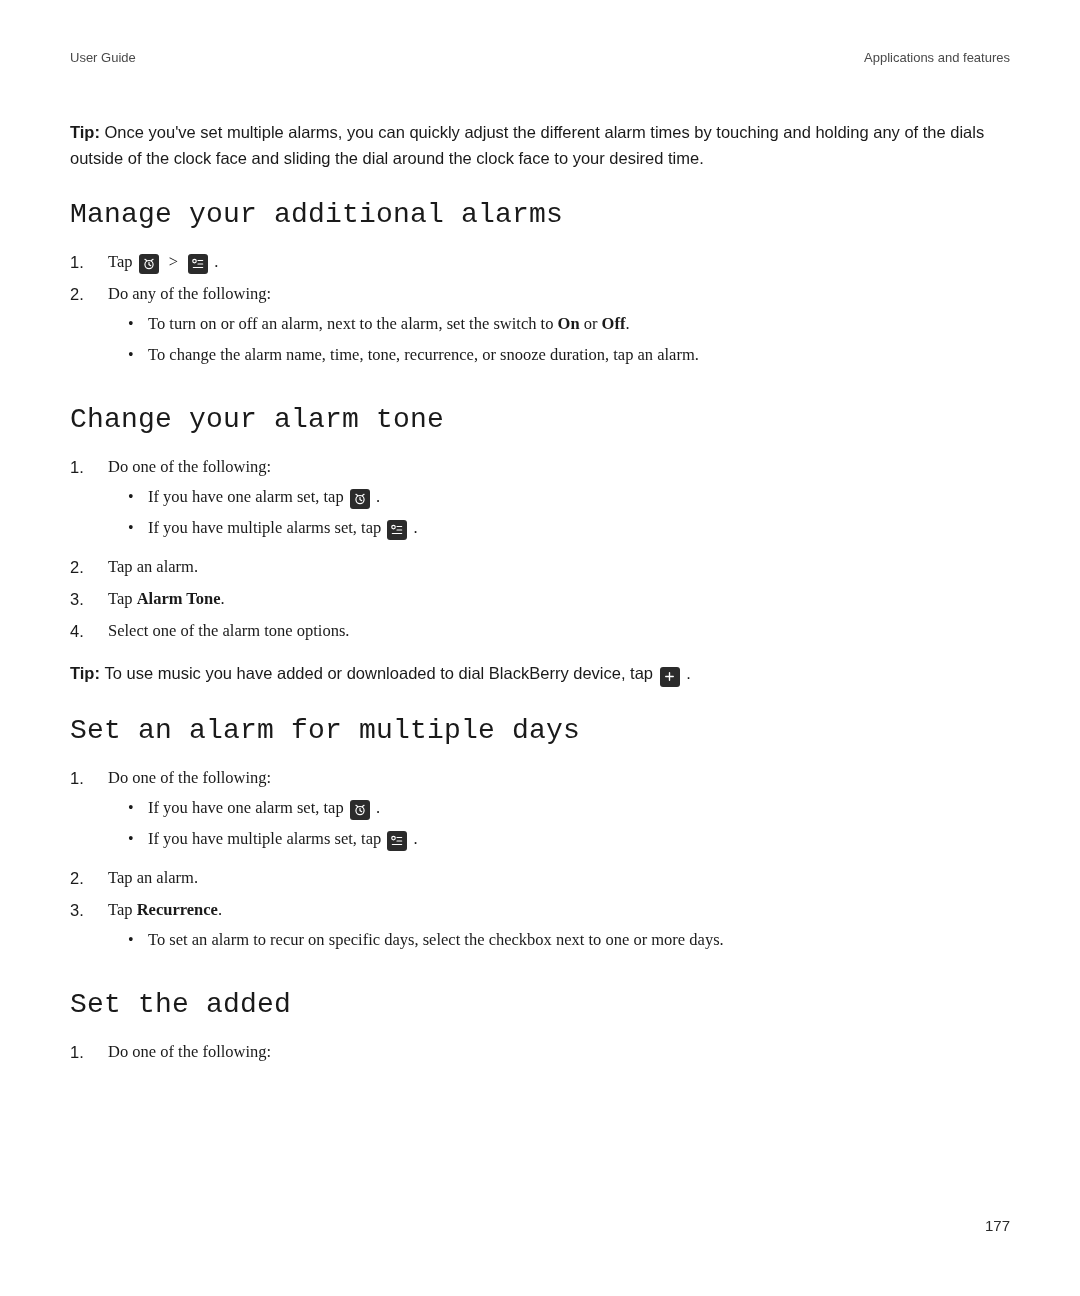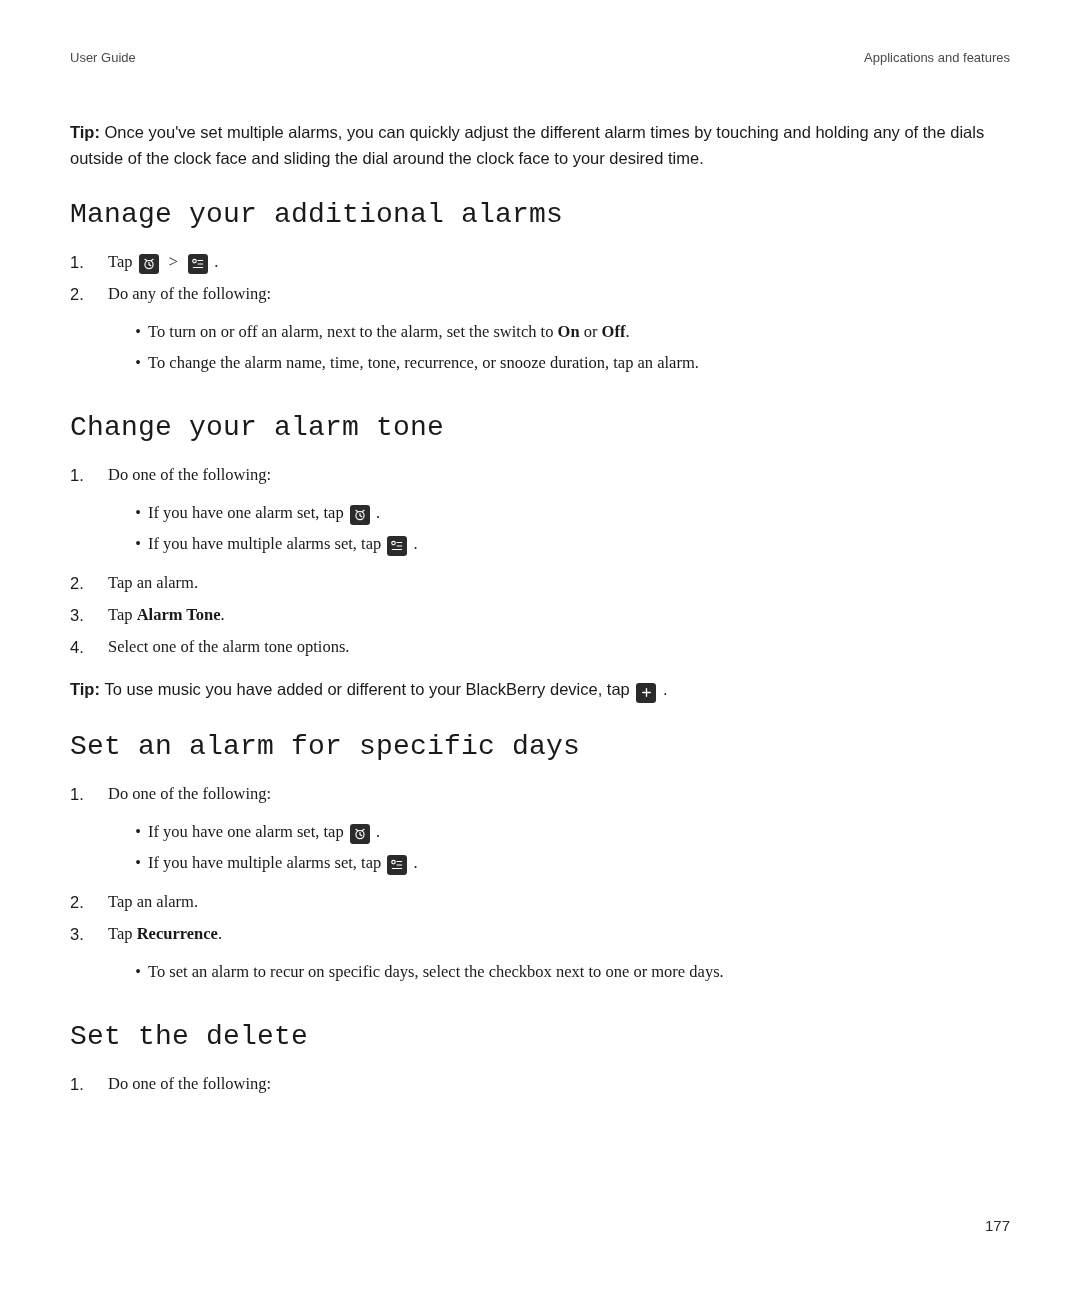--- a/index.html
+++ b/index.html
@@ -54,22 +54,21 @@
     width: 38px;
     flex-shrink: 0;
   }
   ol.numlist > li .body {
     flex: 1;
     font-family: Liberation Serif, serif;
   }
   ul.bullets {
     list-style: none;
     padding: 0;
-    margin: 10px 0 6px 0;
-    text-align: center;
+    margin: 2px 0 6px 0;
   }
   ul.bullets > li {
     display: flex;
     align-items: flex-start;
     font-size: 16.5px;
     line-height: 1.75;
     padding-left: 22px;
     margin-bottom: 2px;
   }
   ul.bullets > li::before {
@@ -203,30 +202,30 @@
         <span>Tap </span><b>Alarm Tone</b><span>.</span>
       </span>
     </li>
     <li>
       <span class="num">4.</span>
       <span class="body">Select one of the alarm tone options.</span>
     </li>
   </ol>
 
   <p class="tip">
-    <b>Tip: </b><span>To use music you have added or different to your BlackBerry device, tap </span>
+    <b>Tip: </b><span>To use music you have added or downloaded to dial BlackBerry device, tap </span>
     <span class="icon-box">
       <svg width="13" height="13" viewBox="0 0 24 24">
           <path d="M12 5v14M5 12h14" stroke="#fff" stroke-width="2.5" stroke-linecap="round"></path>
         </svg>
     </span>
     <span> .</span>
   </p>
 
-  <h2 class="section">Set an alarm for specific days</h2>
+  <h2 class="section">Set an alarm for multiple days</h2>
 
   <ol class="numlist">
     <li>
       <span class="num">1.</span>
       <span class="body">
         <span>Do one of the following:</span>
         <ul class="bullets">
           <li>
             <span>
               <span>If you have one alarm set, tap </span>
@@ -265,21 +264,21 @@
         <span>Tap </span><b>Recurrence</b><span>.</span>
         <ul class="bullets">
           <li>
             <span>To set an alarm to recur on specific days, select the checkbox next to one or more days.</span>
           </li>
         </ul>
       </span>
     </li>
   </ol>
 
-  <h2 class="section">Set the delete</h2>
+  <h2 class="section">Set the added</h2>
 
   <ol class="numlist">
     <li>
       <span class="num">1.</span>
       <span class="body">Do one of the following:</span>
     </li>
   </ol>
 
   <div class="page-number">177</div>
 </div>

